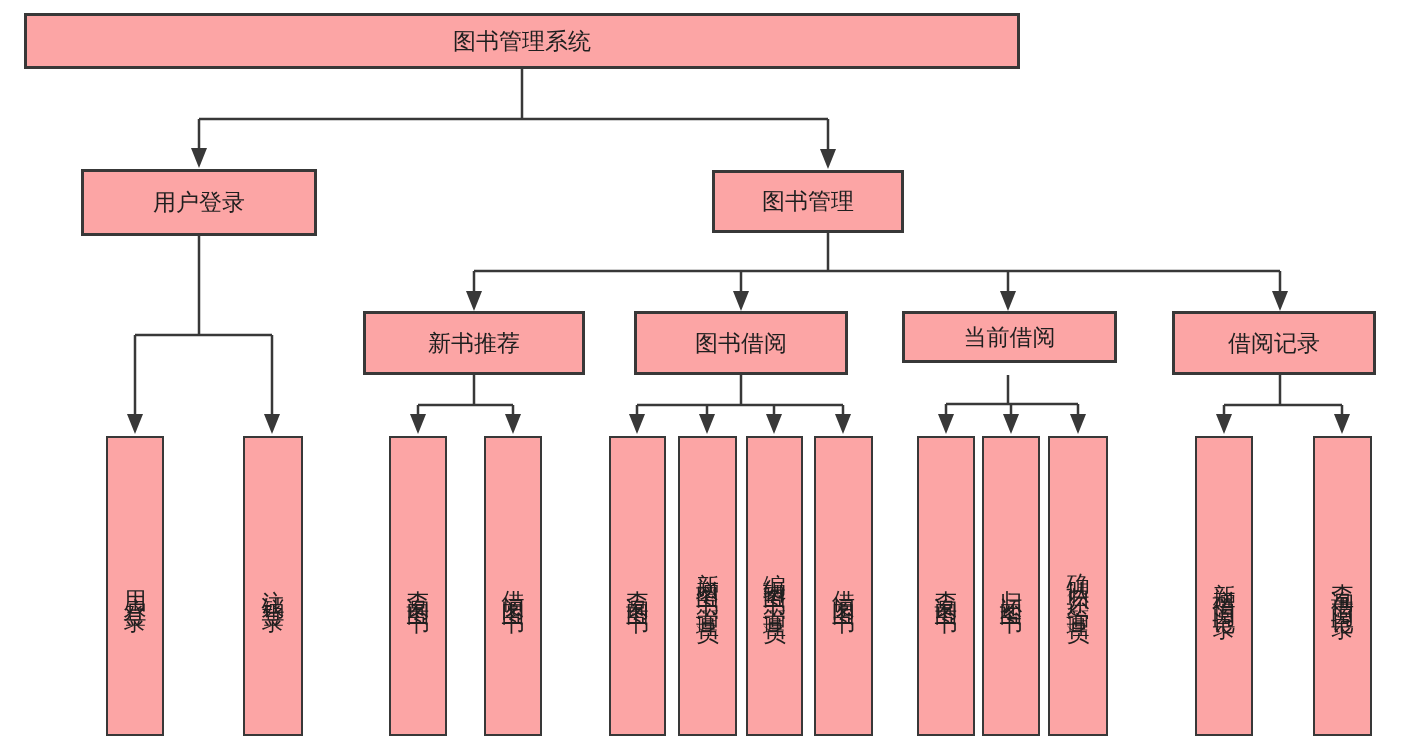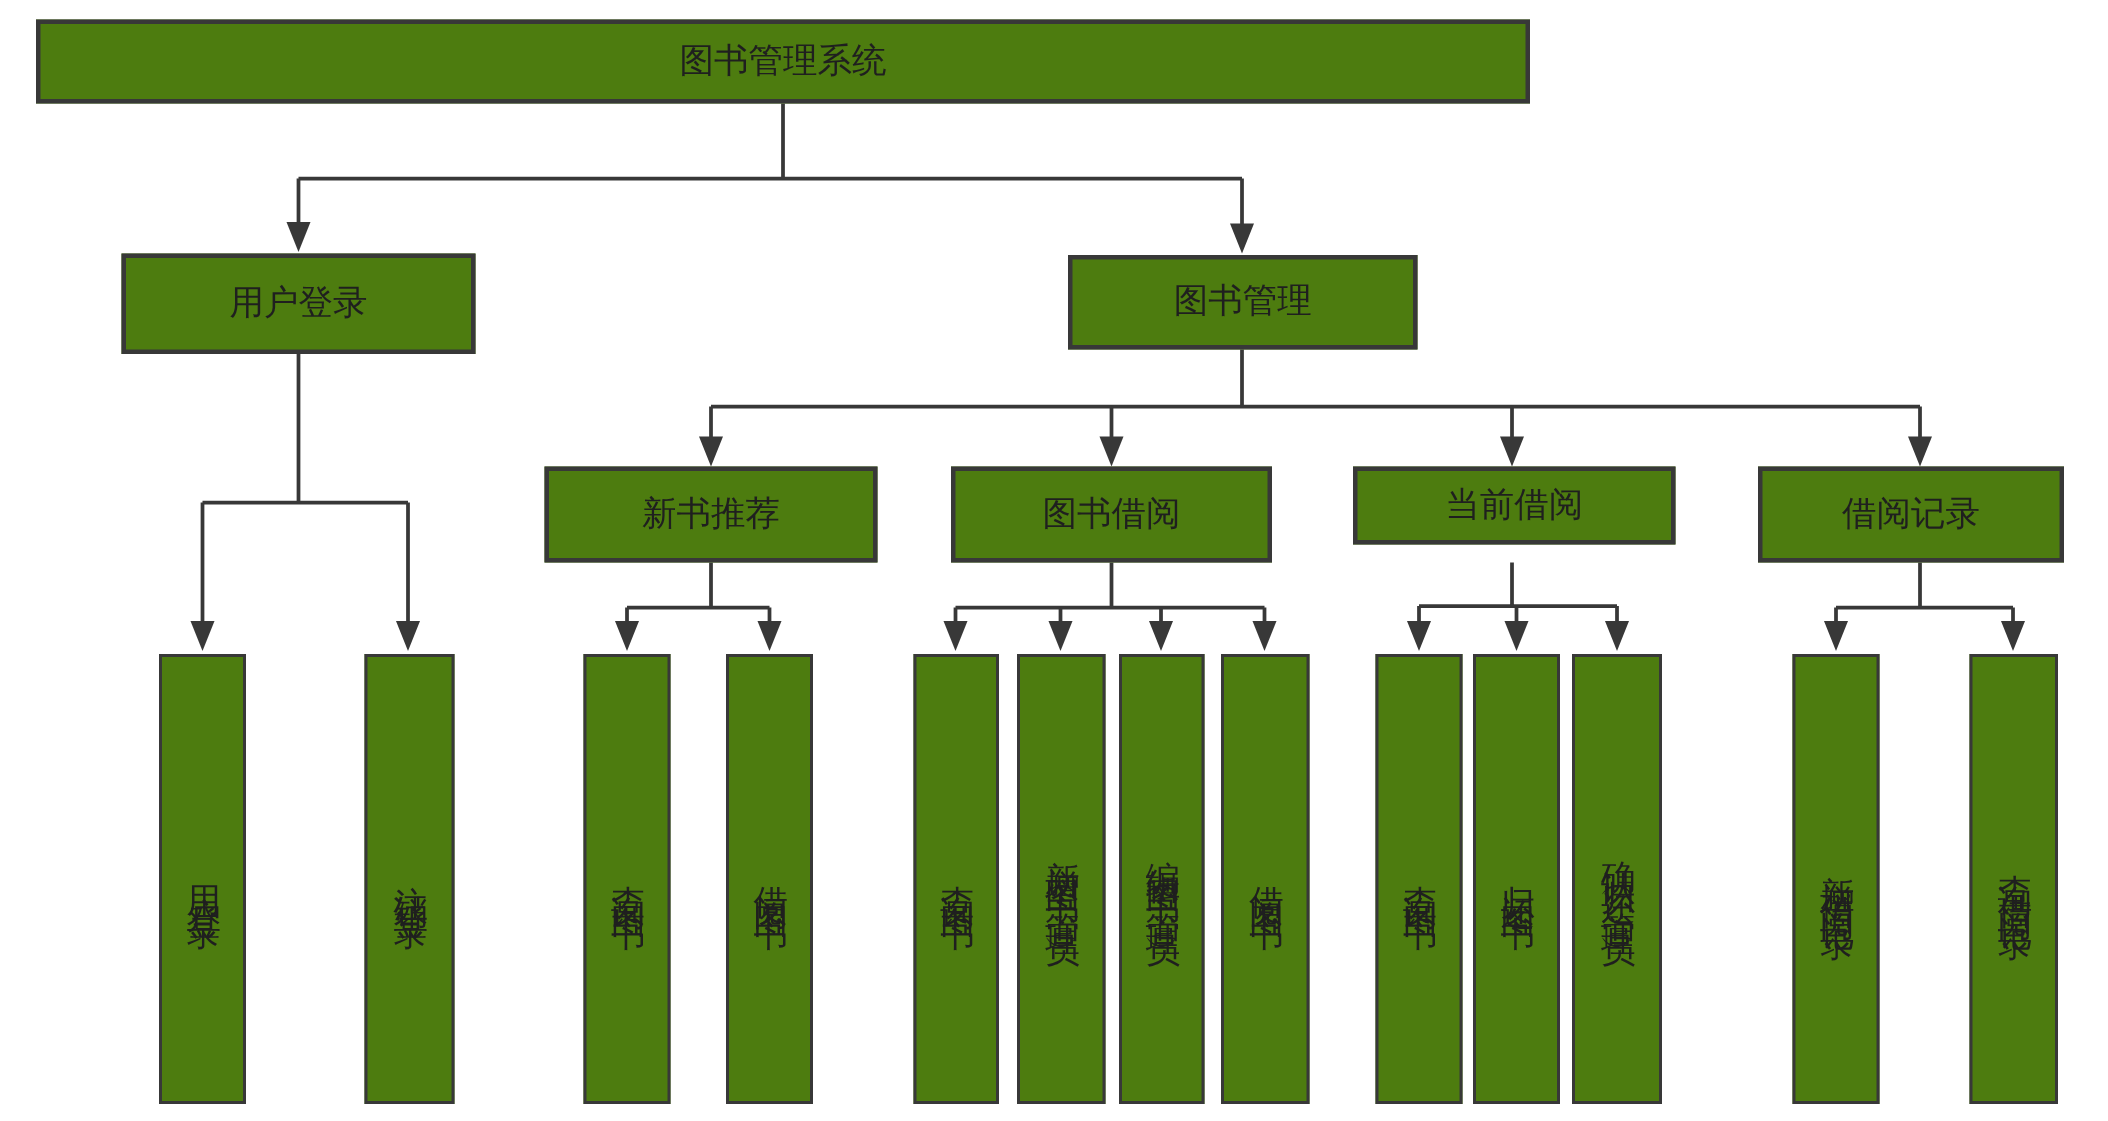--- a/index.html
+++ b/index.html
@@ -2,21 +2,21 @@
 <html><head>
 <meta charset="utf-8">
 <style>
   html,body { margin:0; padding:0; background:#ffffff; }
   .canvas {
     position:relative; width:1405px; height:747px; background:#ffffff;
     font-family:"DejaVu Sans", sans-serif; overflow:hidden;
   }
   svg.connectors { position:absolute; left:0; top:0; z-index:1; }
   .node {
-    position:absolute; box-sizing:border-box; background:#4d7c0f;
+    position:absolute; box-sizing:border-box; background:#fca5a5;
     border:3px solid #383838; color:#1f1f1f; z-index:2;
     display:flex; align-items:center; justify-content:center;
     text-align:center; line-height:1.25;
   }
   .node.h  { font-size:23px; }
   .node.lv { border-width:2.5px; font-size:23px; }
   .node.lv .vtext {
     writing-mode:vertical-rl; text-orientation:mixed;
     letter-spacing:7px; white-space:nowrap;
   }
@@ -63,21 +63,21 @@
     </g>
   </svg>
 
   <div class="node h" style="left:24px; top:13px; width:996px; height:56px;">
     <span>图书管理系统</span>
   </div>
 
   <div class="node h" style="left:81px; top:169px; width:236px; height:67px;">
     <span>用户登录</span>
   </div>
-  <div class="node h" style="left:712px; top:170px; width:233px; height:63px;">
+  <div class="node h" style="left:712px; top:170px; width:192px; height:63px;">
     <span>图书管理</span>
   </div>
 
   <div class="node h" style="left:363px; top:311px; width:222px; height:64px;">
     <span>新书推荐</span>
   </div>
   <div class="node h" style="left:634px; top:311px; width:214px; height:64px;">
     <span>图书借阅</span>
   </div>
   <div class="node h" style="left:902px; top:311px; width:215px; height:52px;">

